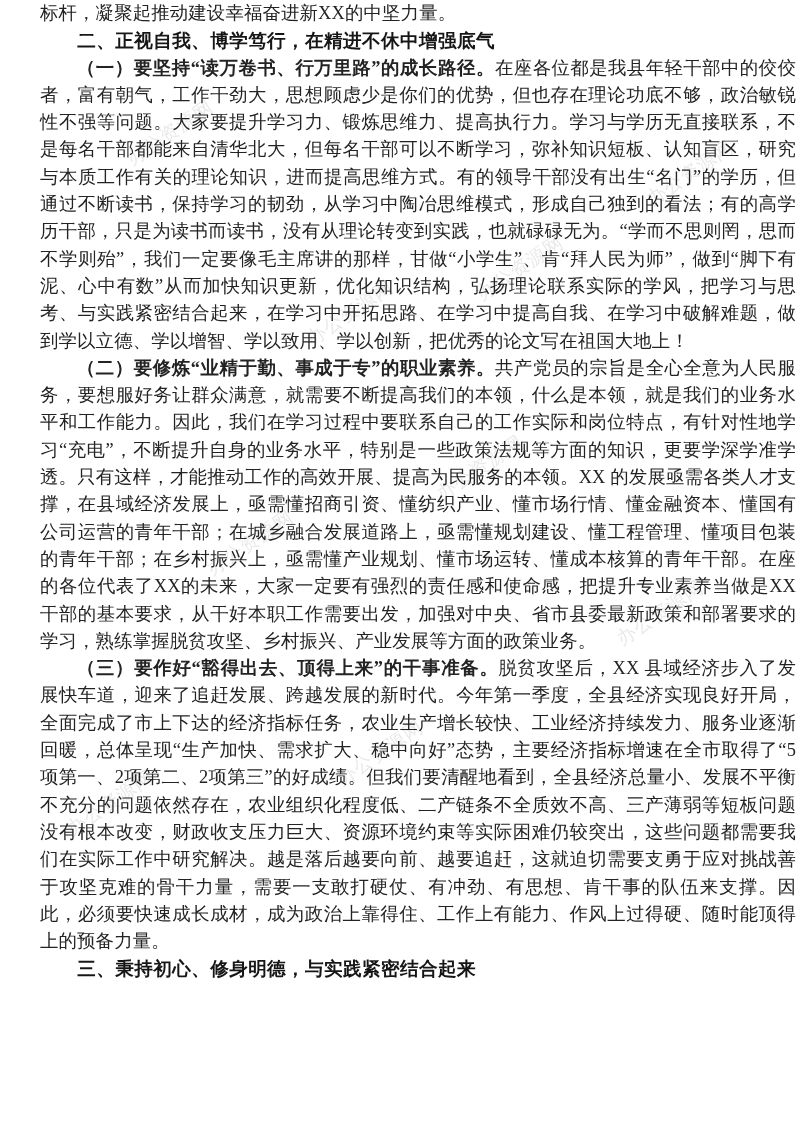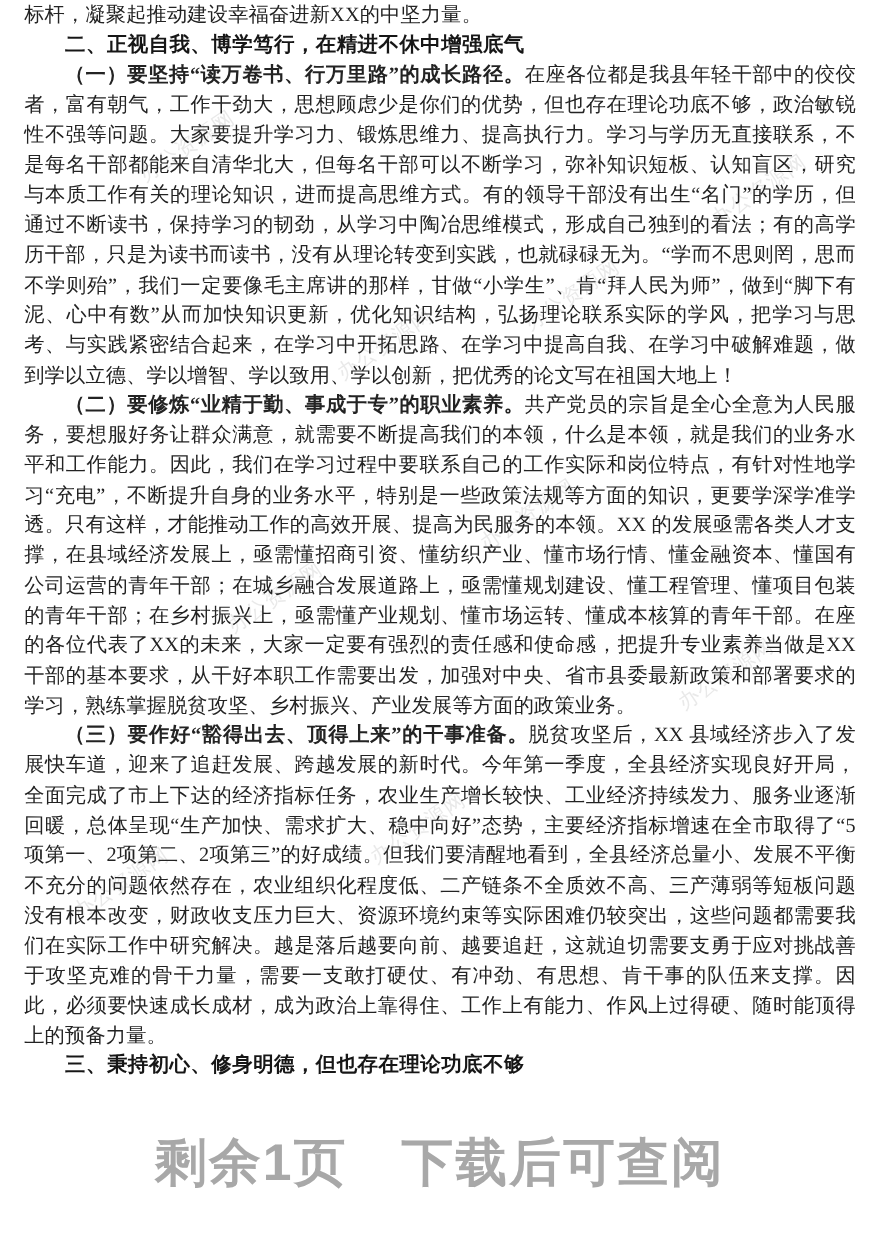--- a/index.html
+++ b/index.html
@@ -38,21 +38,21 @@
     letter-spacing: 1px;
     color: rgba(120,120,120,0.16);
     transform: rotate(-34deg);
     white-space: nowrap;
     font-weight: 500;
   }
 
   
   #doc {
     position: absolute;
-    left: 22px;
+    left: 40px;
     top: 0px;
     width: 756px;
     z-index: 2;
     font-family: Liberation Serif, serif;
   }
 
   .para {
     margin: 0;
     padding: 0;
     font-size: 18.4px;
@@ -130,22 +130,19 @@
 
     <p class="heading">二、正视自我、博学笃行，在精进不休中增强底气</p>
 
 
     <p class="para indent"><span class="sublabel">（一）要坚持“读万卷书、行万里路”的成长路径。</span><span>在座各位都是我县年轻干部中的佼佼者，富有朝气，工作干劲大，思想顾虑少是你们的优势，但也存在理论功底不够，政治敏锐性不强等问题。大家要提升学习力、锻炼思维力、提高执行力。学习与学历无直接联系，不是每名干部都能来自清华北大，但每名干部可以不断学习，弥补知识短板、认知盲区，研究与本质工作有关的理论知识，进而提高思维方式。有的领导干部没有出生“名门”的学历，但通过不断读书，保持学习的韧劲，从学习中陶冶思维模式，形成自己独到的看法；有的高学历干部，只是为读书而读书，没有从理论转变到实践，也就碌碌无为。“学而不思则罔，思而不学则殆”，我们一定要像毛主席讲的那样，甘做“小学生”、肯“拜人民为师”，做到“脚下有泥、心中有数”从而加快知识更新，优化知识结构，弘扬理论联系实际的学风，把学习与思考、与实践紧密结合起来，在学习中开拓思路、在学习中提高自我、在学习中破解难题，做到学以立德、学以增智、学以致用、学以创新，把优秀的论文写在祖国大地上！</span></p>
 
     <p class="para indent"><span class="sublabel">（二）要修炼“业精于勤、事成于专”的职业素养。</span><span>共产党员的宗旨是全心全意为人民服务，要想服好务让群众满意，就需要不断提高我们的本领，什么是本领，就是我们的业务水平和工作能力。因此，我们在学习过程中要联系自己的工作实际和岗位特点，有针对性地学习“充电”，不断提升自身的业务水平，特别是一些政策法规等方面的知识，更要学深学准学透。只有这样，才能推动工作的高效开展、提高为民服务的本领。XX 的发展亟需各类人才支撑，在县域经济发展上，亟需懂招商引资、懂纺织产业、懂市场行情、懂金融资本、懂国有公司运营的青年干部；在城乡融合发展道路上，亟需懂规划建设、懂工程管理、懂项目包装的青年干部；在乡村振兴上，亟需懂产业规划、懂市场运转、懂成本核算的青年干部。在座的各位代表了XX的未来，大家一定要有强烈的责任感和使命感，把提升专业素养当做是XX干部的基本要求，从干好本职工作需要出发，加强对中央、省市县委最新政策和部署要求的学习，熟练掌握脱贫攻坚、乡村振兴、产业发展等方面的政策业务。</span></p>
 
     <p class="para indent"><span class="sublabel">（三）要作好“豁得出去、顶得上来”的干事准备。</span><span>脱贫攻坚后，XX 县域经济步入了发展快车道，迎来了追赶发展、跨越发展的新时代。今年第一季度，全县经济实现良好开局，全面完成了市上下达的经济指标任务，农业生产增长较快、工业经济持续发力、服务业逐渐回暖，总体呈现“生产加快、需求扩大、稳中向好”态势，主要经济指标增速在全市取得了“5项第一、2项第二、2项第三”的好成绩。但我们要清醒地看到，全县经济总量小、发展不平衡不充分的问题依然存在，农业组织化程度低、二产链条不全质效不高、三产薄弱等短板问题没有根本改变，财政收支压力巨大、资源环境约束等实际困难仍较突出，这些问题都需要我们在实际工作中研究解决。越是落后越要向前、越要追赶，这就迫切需要支勇于应对挑战善于攻坚克难的骨干力量，需要一支敢打硬仗、有冲劲、有思想、肯干事的队伍来支撑。因此，必须要快速成长成材，成为政治上靠得住、工作上有能力、作风上过得硬、随时能顶得上的预备力量。</span></p>
 
-    <p class="heading">三、秉持初心、修身明德，但也存在理论功底不够</p>
+    <p class="heading">三、秉持初心、修身明德，与实践紧密结合起来</p>
 
 
   </div>
 
-  <div id="footer">
-    <div class="ftxt">剩余1页　下载后可查阅</div>
-  </div>
 
 </div>
 
 </body></html>

